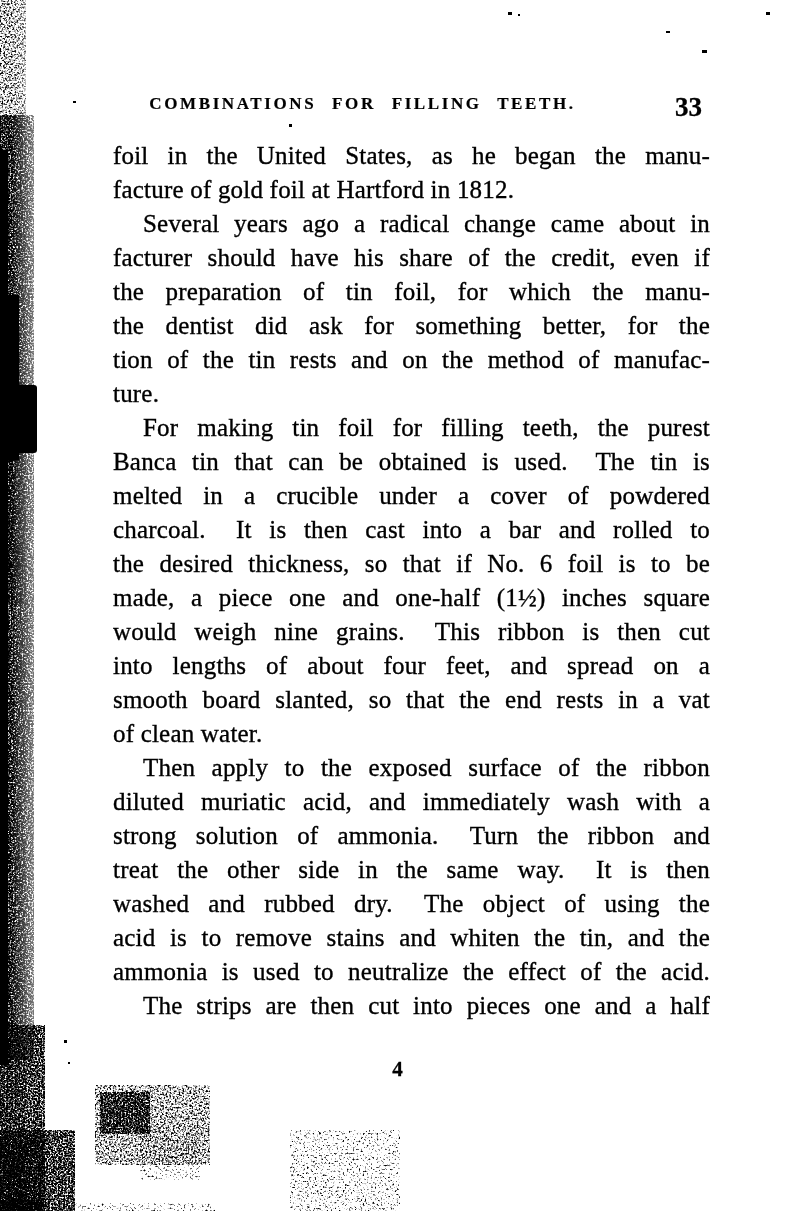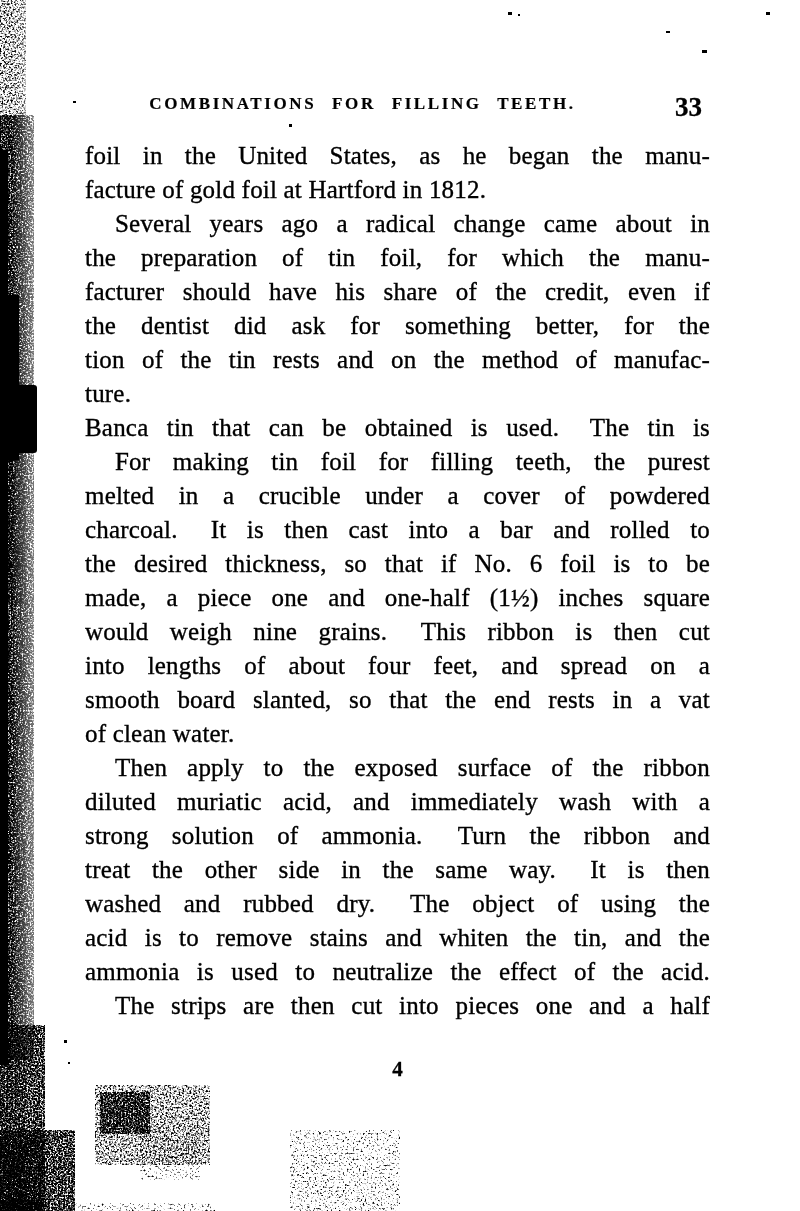--- a/index.html
+++ b/index.html
@@ -30,21 +30,21 @@
   }
   .body-text{
     position:absolute;left:85px;top:139px;width:625px;
     font-size:25px;line-height:34px;
     letter-spacing:0.2px;
     -webkit-text-stroke:0.35px #000;
   }
   .line{
     text-align:justify;
     text-align-last:justify;
-    height:34px;overflow:hidden;
+    height:34px;overflow:hidden;margin-left:28px;
   }
   .line.last{text-align-last:left;}
   .line.indent{text-indent:30px;}
   .signature-mark{
     position:absolute;left:85px;top:1057px;width:625px;
     text-align:center;
     font-size:21px;font-weight:700;
     -webkit-text-stroke:0.3px #000;
   }
 </style>
@@ -109,27 +109,27 @@
 
   <div class="running-head">
     <div class="running-title">COMBINATIONS FOR FILLING TEETH.</div>
     <div class="page-number">33</div>
   </div>
 
   <div class="body-text">
       <div class="line">foil in the United States, as he began the manu-</div>
       <div class="line last">facture of gold foil at Hartford in 1812.</div>
       <div class="line indent">Several years ago a radical change came about in</div>
+      <div class="line">facturer should have his share of the credit, even if</div>
       <div class="line">the preparation of tin foil, for which the manu-</div>
-      <div class="line">facturer should have his share of the credit, even if</div>
       <div class="line">the dentist did ask for something better, for the</div>
       <div class="line">tion of the tin rests and on the method of manufac-</div>
       <div class="line last">ture.</div>
+      <div class="line indent">For making tin foil for filling teeth, the purest</div>
       <div class="line">Banca tin that can be obtained is used.  The tin is</div>
-      <div class="line indent">For making tin foil for filling teeth, the purest</div>
       <div class="line">melted in a crucible under a cover of powdered</div>
       <div class="line">charcoal.  It is then cast into a bar and rolled to</div>
       <div class="line">the desired thickness, so that if No. 6 foil is to be</div>
       <div class="line">made, a piece one and one-half (1½) inches square</div>
       <div class="line">would weigh nine grains.  This ribbon is then cut</div>
       <div class="line">into lengths of about four feet, and spread on a</div>
       <div class="line">smooth board slanted, so that the end rests in a vat</div>
       <div class="line last">of clean water.</div>
       <div class="line indent">Then apply to the exposed surface of the ribbon</div>
       <div class="line">diluted muriatic acid, and immediately wash with a</div>

